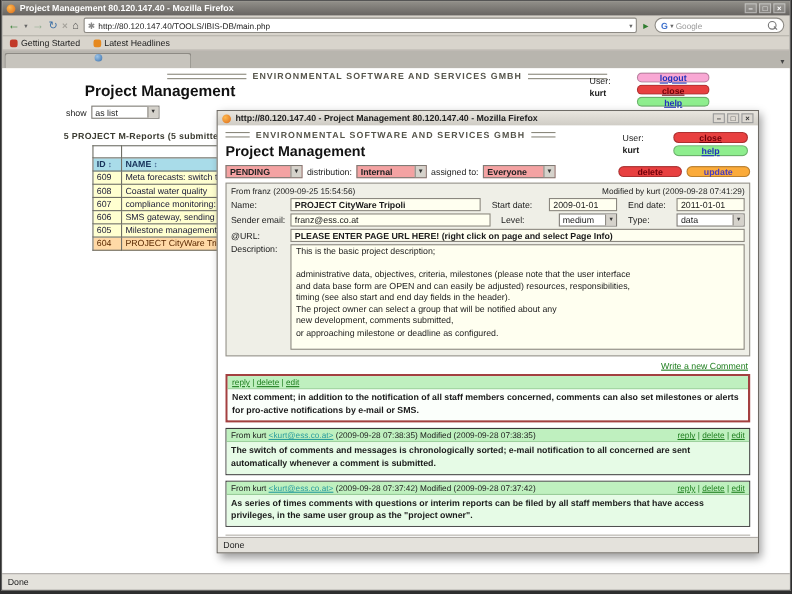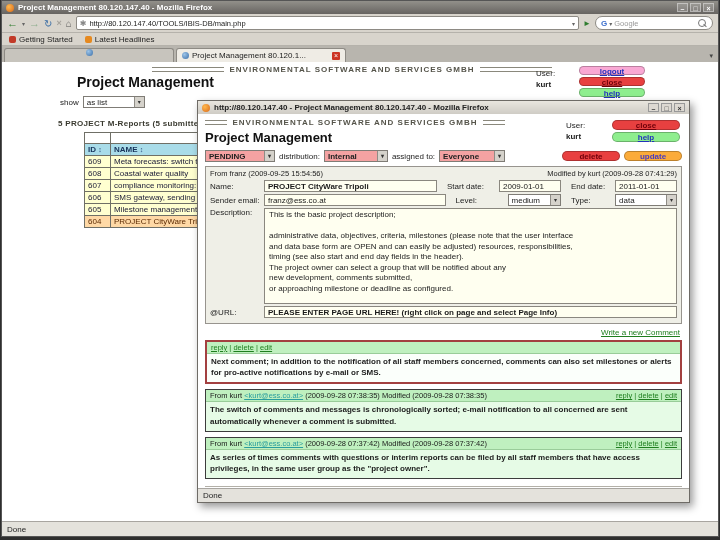--- a/index.html
+++ b/index.html
@@ -208,25 +208,20 @@
         <span>Latest Headlines</span>
       </span>
     </div>
 
     <div class="tabbar">
       <span class="tab inactive">
         <span class="tab-fav"></span>
         <span class="tab-label">ESS application server</span>
         <span class="tab-close">×</span>
       </span>
-      <span class="tab active">
-        <span class="tab-fav"></span>
-        <span class="tab-label">Project Management 80.120.1...</span>
-        <span class="tab-close red">×</span>
-      </span>
       <span class="tab-overflow">▾</span>
     </div>
 
     <div class="content">
 
       <div class="ess-logo logo-main">ENVIRONMENTAL SOFTWARE AND SERVICES GMBH</div>
       <div class="page-title">Project Management</div>
       <div class="user-block">
         <span>User:</span>
         <b>kurt</b>
@@ -351,35 +346,35 @@
               <span class="fake-select sel-sm">
                 <span class="fs-val">medium</span>
                 <span class="fs-arrow">▾</span>
               </span>
               <span class="lbl3">Type:</span>
               <span class="fake-select sel-sm2">
                 <span class="fs-val">data</span>
                 <span class="fs-arrow">▾</span>
               </span>
             </div>
+            <div class="f-row">
+              <span class="f-label">@URL:</span>
+              <input class="tin in-url" value="PLEASE ENTER PAGE URL HERE! (right click on page and select Page Info)" style="">
+            </div>
             <div class="f-row top">
               <span class="f-label">Description:</span>
               <div class="desc-area">This is the basic project description;
 
 administrative data, objectives, criteria, milestones (please note that the user interface
 and data base form are OPEN and can easily be adjusted) resources, responsibilities,
 timing (see also start and end day fields in the header).
 The project owner can select a group that will be notified about any
 new development, comments submitted,
 or approaching milestone or deadline as configured.</div>
             </div>
-            <div class="f-row">
-              <span class="f-label">@URL:</span>
-              <input class="tin in-url" value="PLEASE ENTER PAGE URL HERE! (right click on page and select Page Info)" style="">
-            </div>
           </div>
 
           <div class="write-comment">
             <span class="grn-link">Write a new Comment</span>
           </div>
 
           <div class="comment flagged">
             <div class="c-head">
               <span class="c-actions">
                 <span class="grn-link">reply</span>

